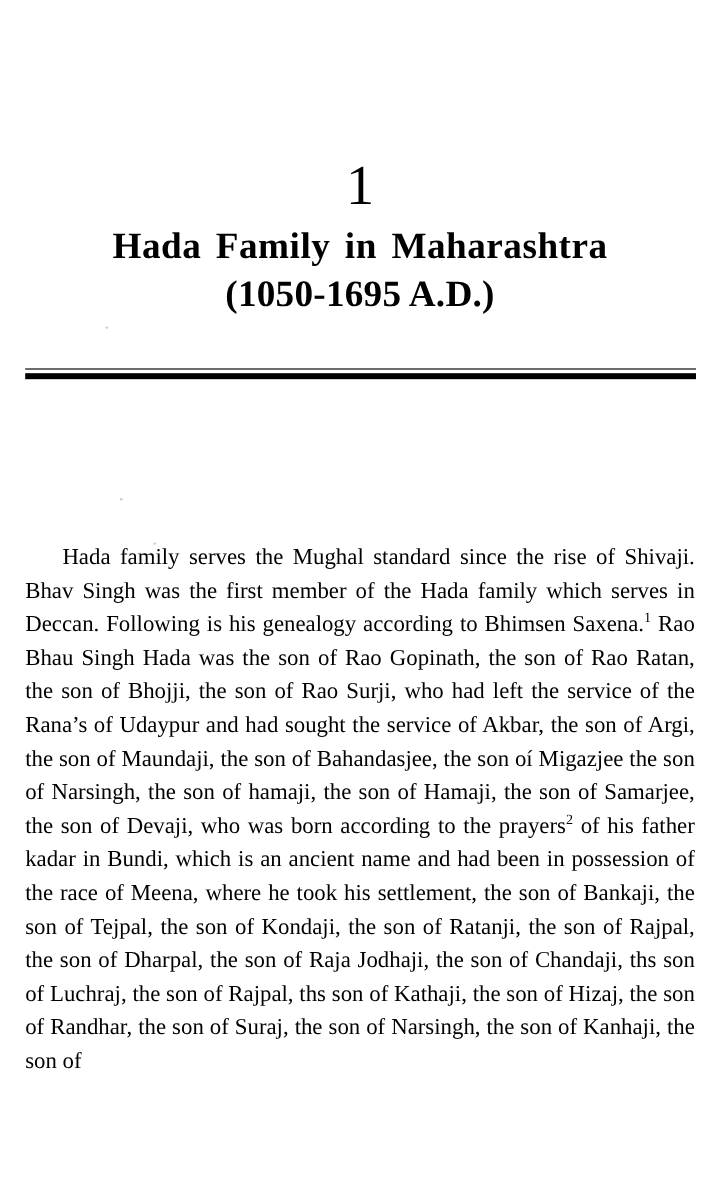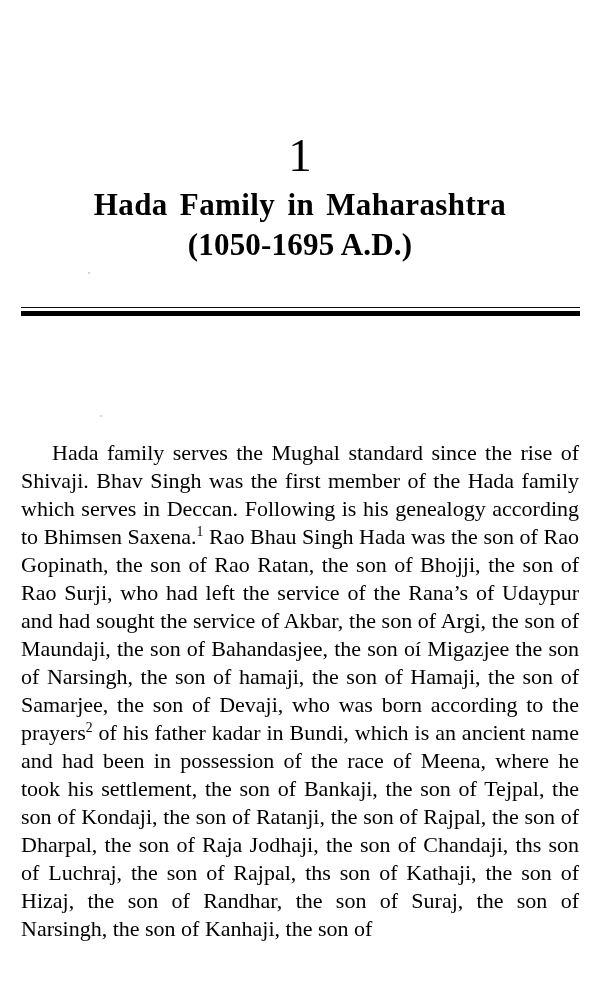--- a/index.html
+++ b/index.html
@@ -82,23 +82,23 @@
     right: 0;
     top: 4px;
     height: 5px;
     background: #000000;
   }
 
   
   .body-copy {
     position: absolute;
     left: 21px;
-    top: 439px;
+    top: 451px;
     width: 558px;
-    font-size: 22px;
+    font-size: 19px;
     line-height: 28px;
     text-align: justify;
     text-justify: inter-word;
     hyphens: none;
   }
 
   .body-copy p {
     margin: 0;
     text-indent: 31px;
   }

